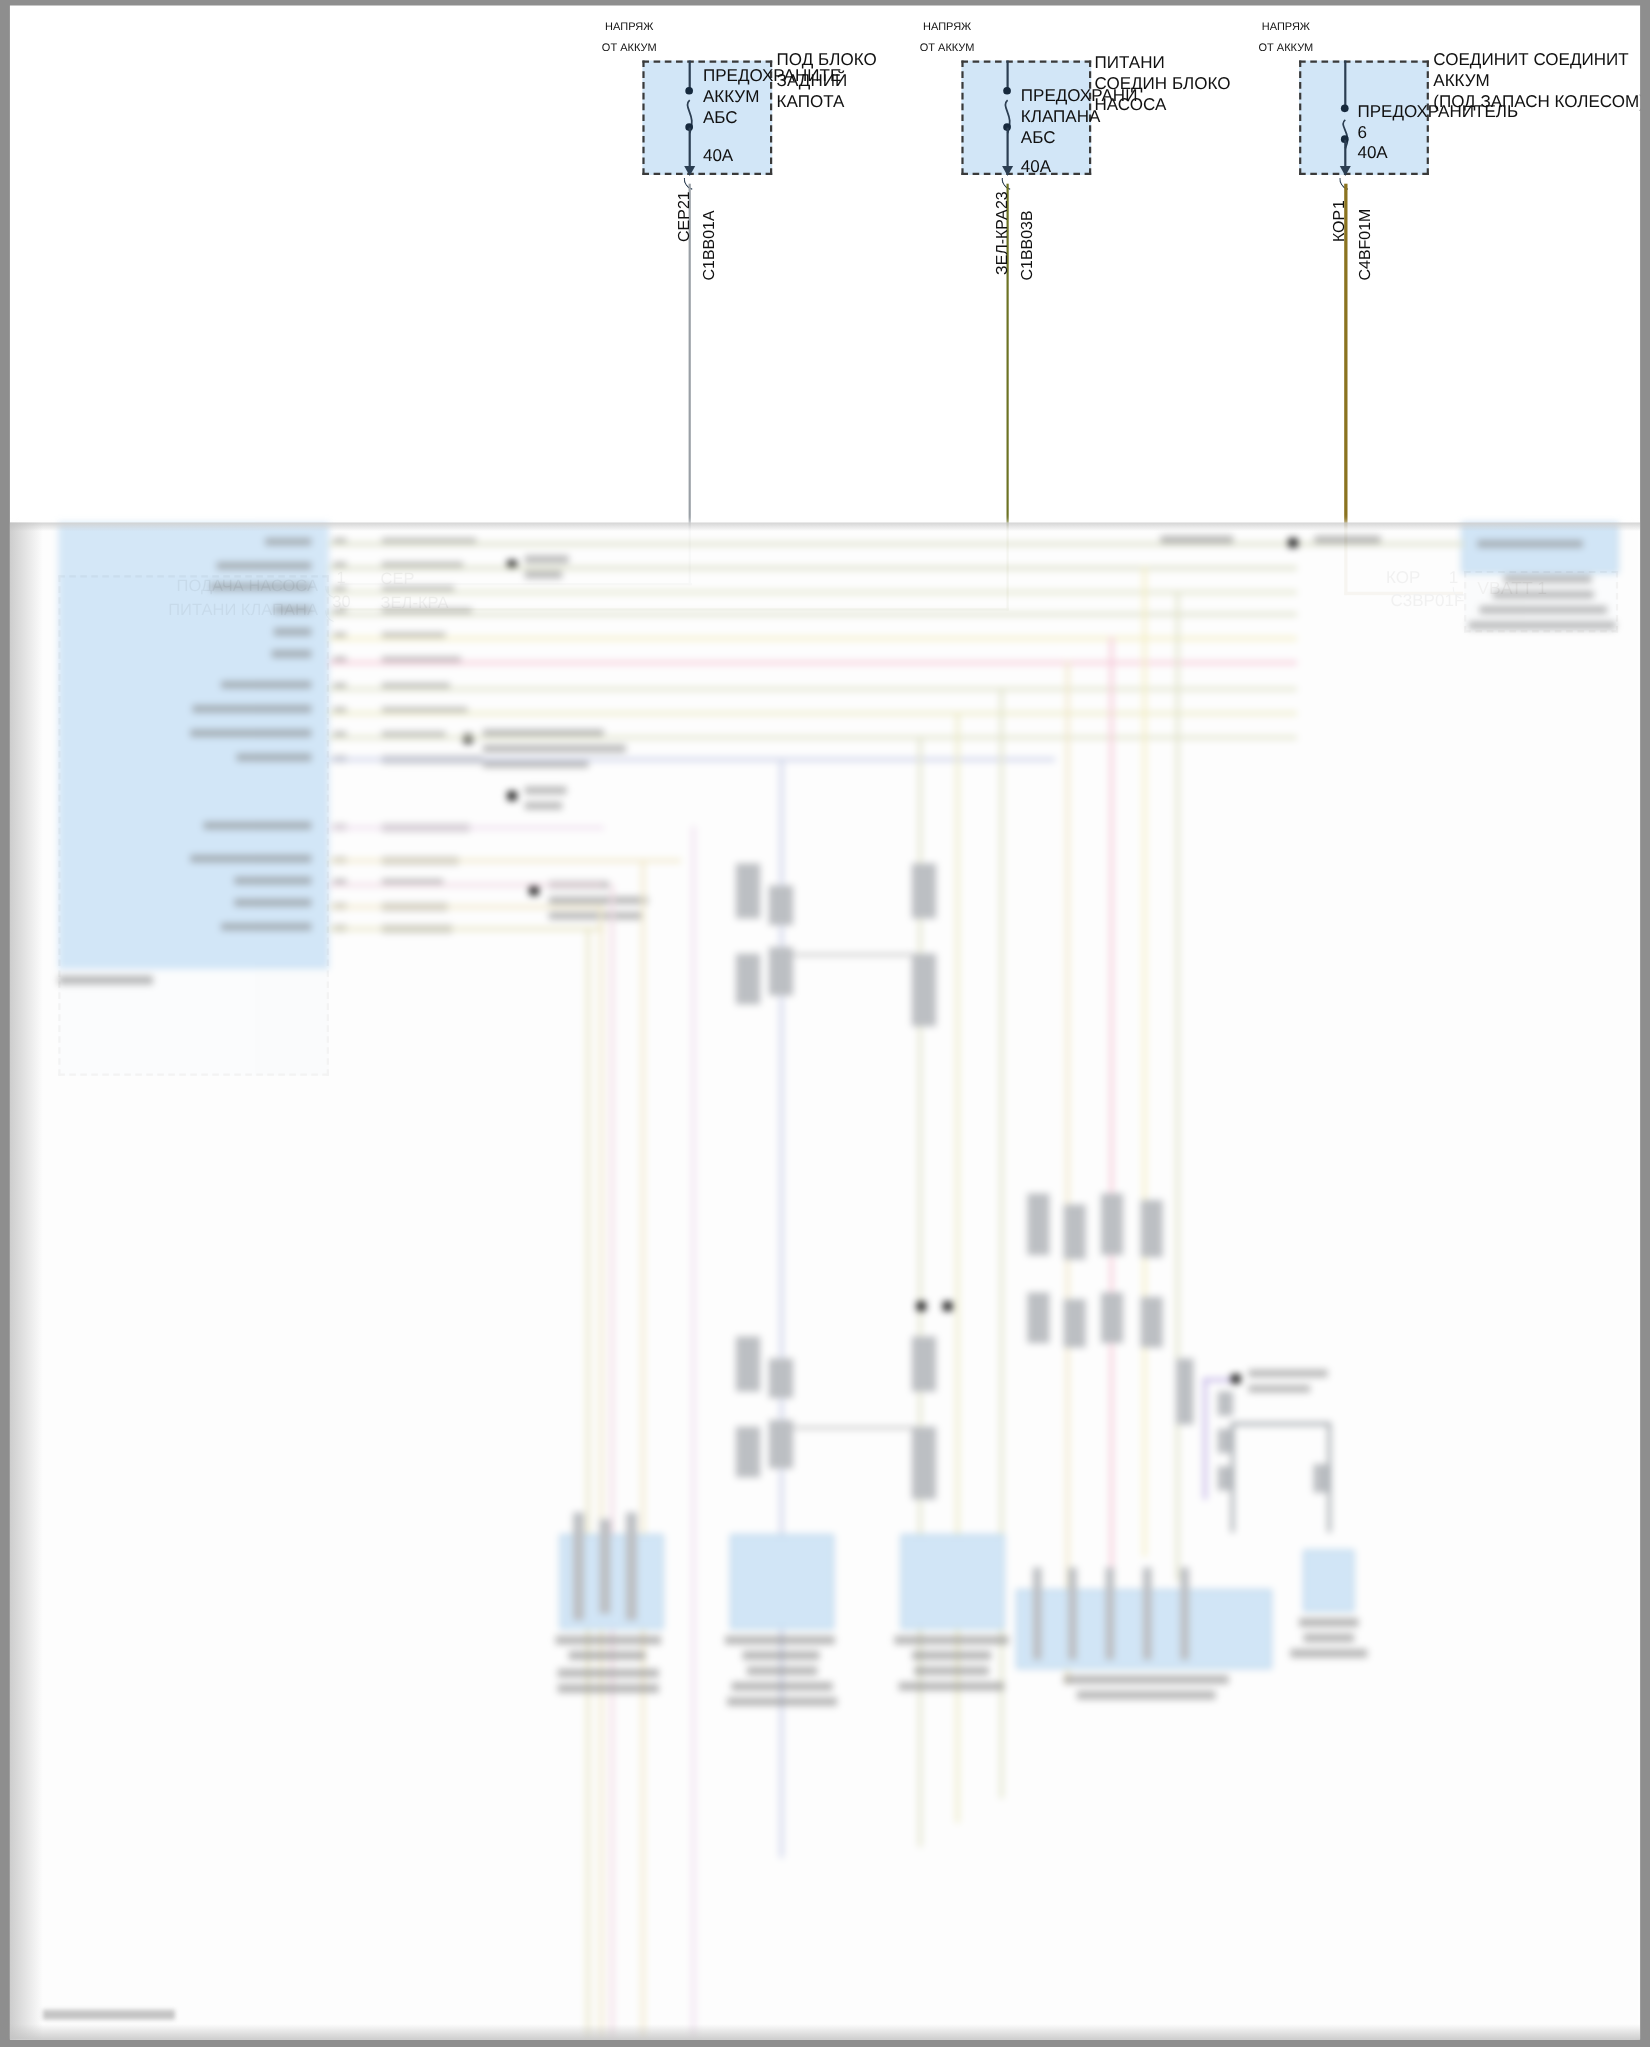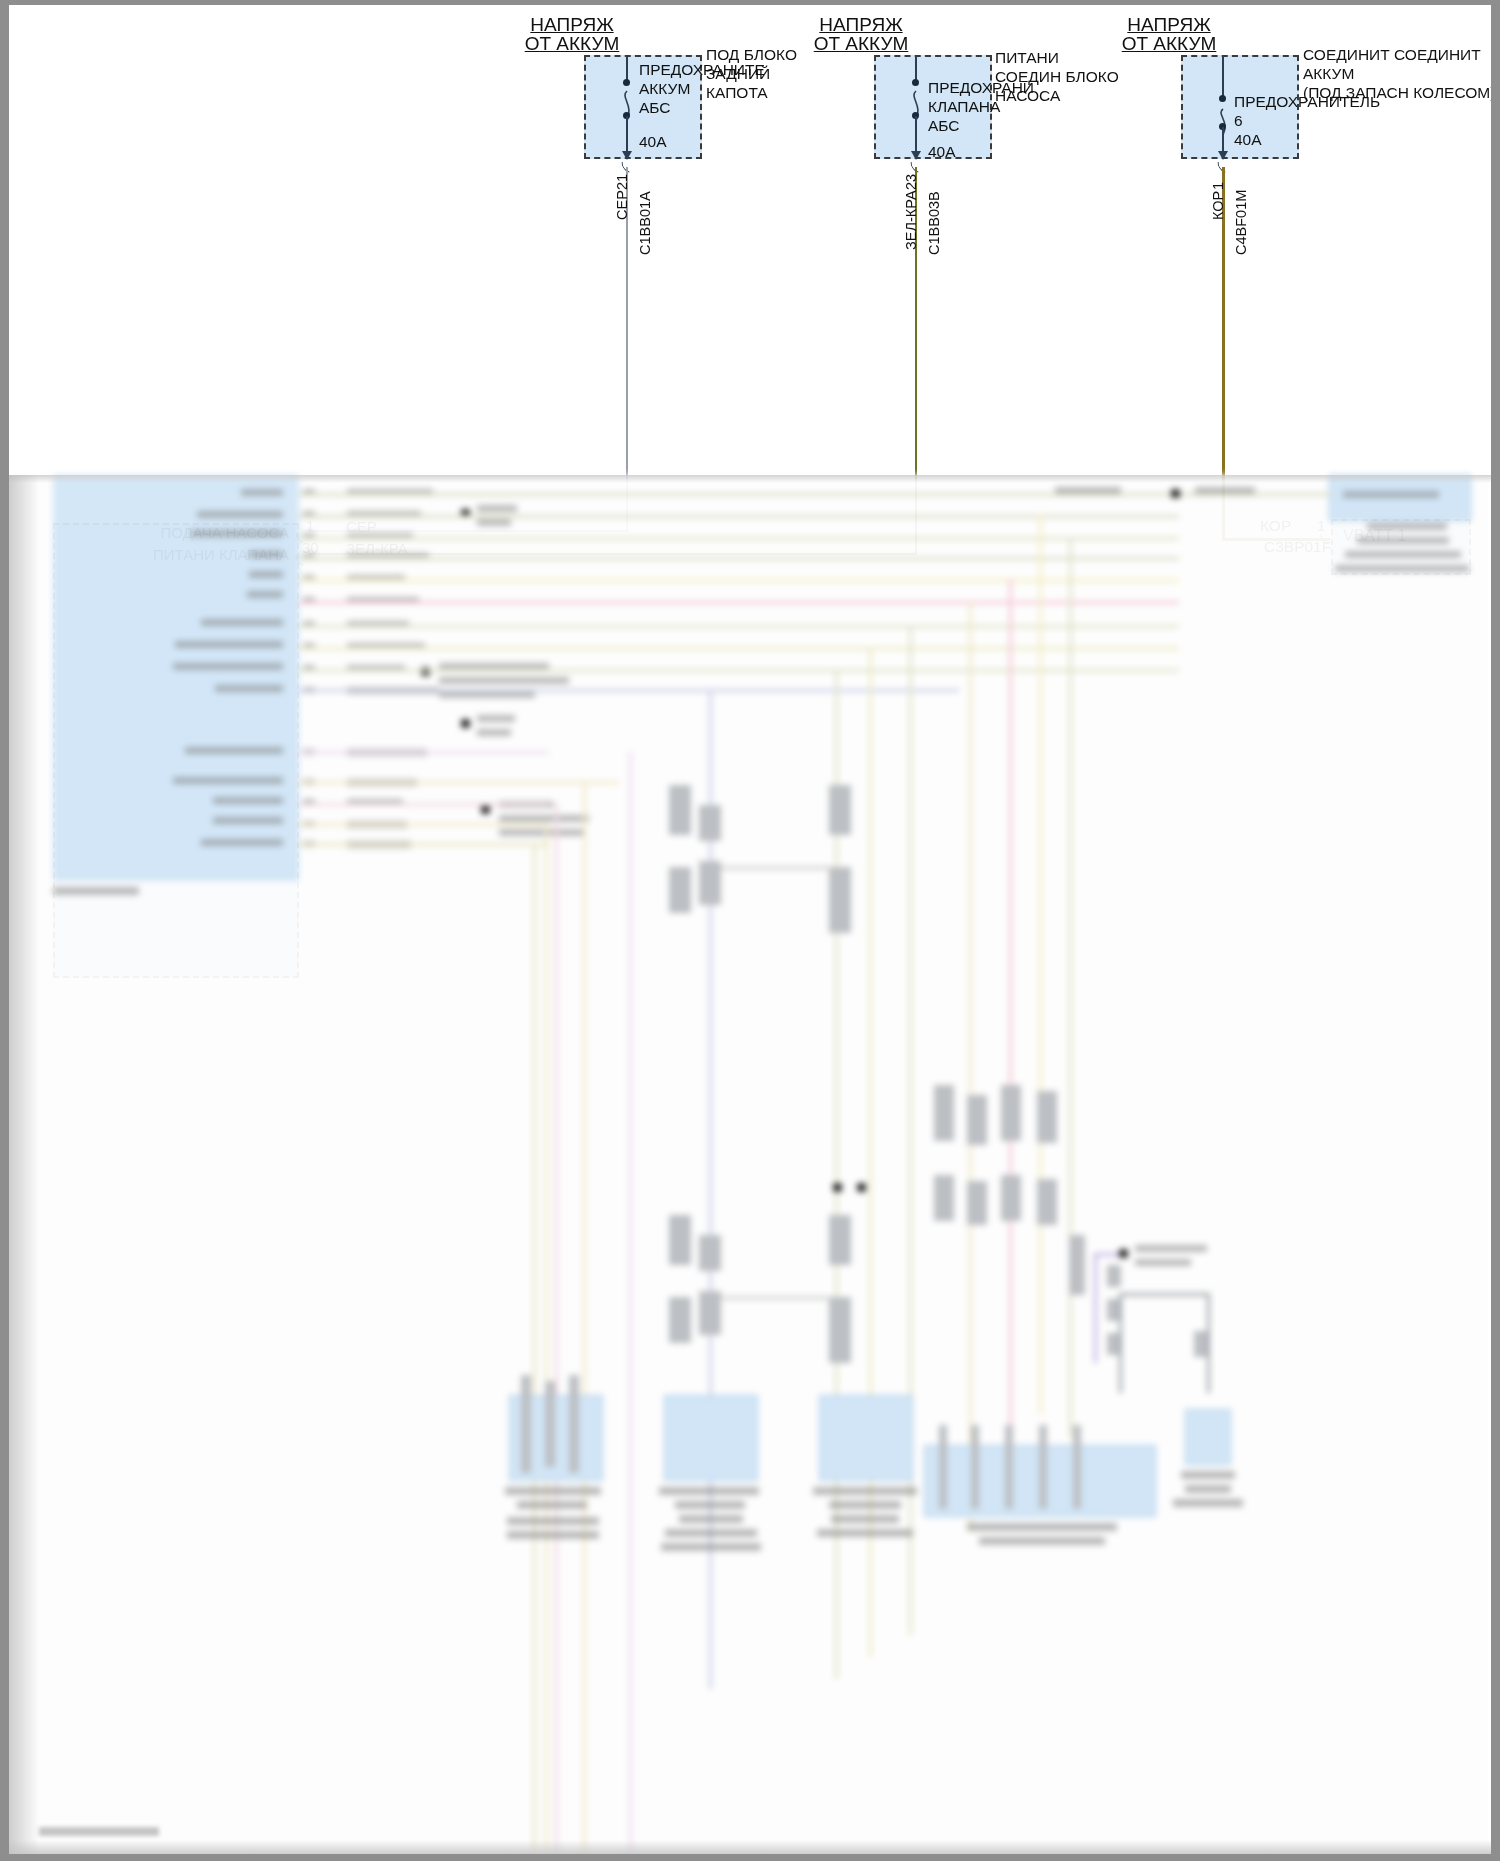--- a/index.html
+++ b/index.html
@@ -20,22 +20,22 @@
 
   
   .fusebox{
     position:absolute;
     background:#d2e6f7;
     border:2px dashed #3a3a3a;
     box-sizing:border-box;
   }
   .fb-title{
     position:absolute;
-    font-size:19px;line-height:19px;color:#111;
-    text-align:center;white-space:nowrap;text-decoration:underline;
+    font-size:10px;line-height:19px;color:#111;
+    text-align:center;white-space:nowrap;
   }
   .fb-side{
     position:absolute;
     font-size:15.5px;line-height:19px;color:#111;
     white-space:nowrap;
   }
   .fb-inner{
     position:absolute;
     font-size:15.5px;line-height:19px;color:#111;
     white-space:nowrap;

